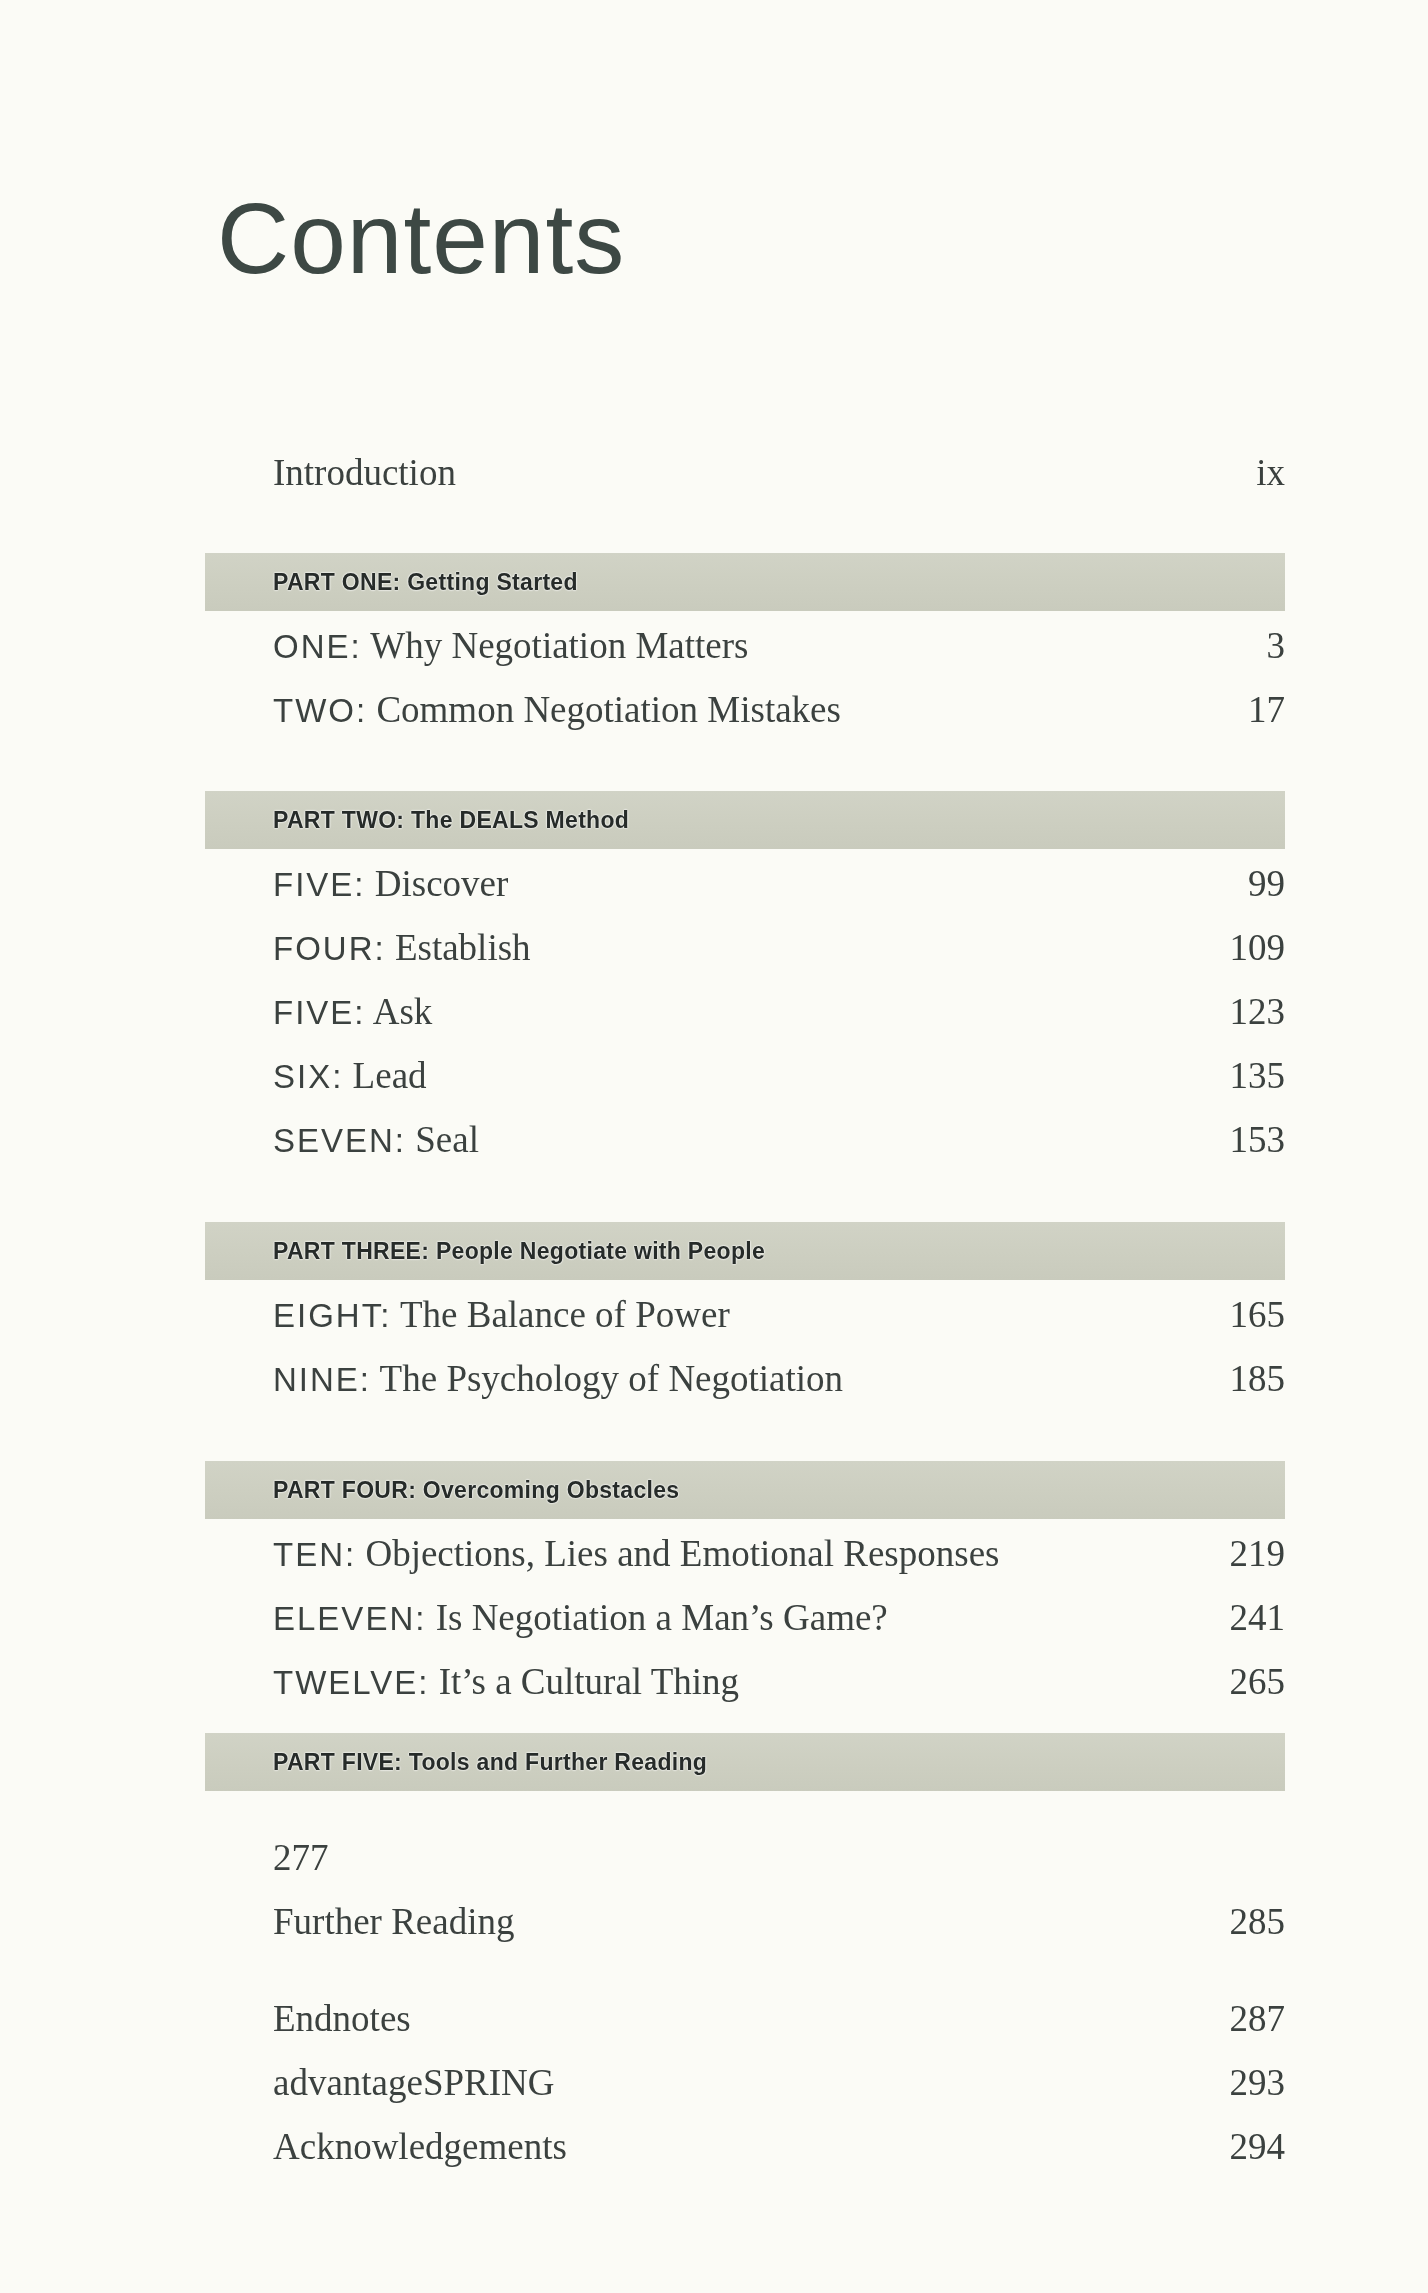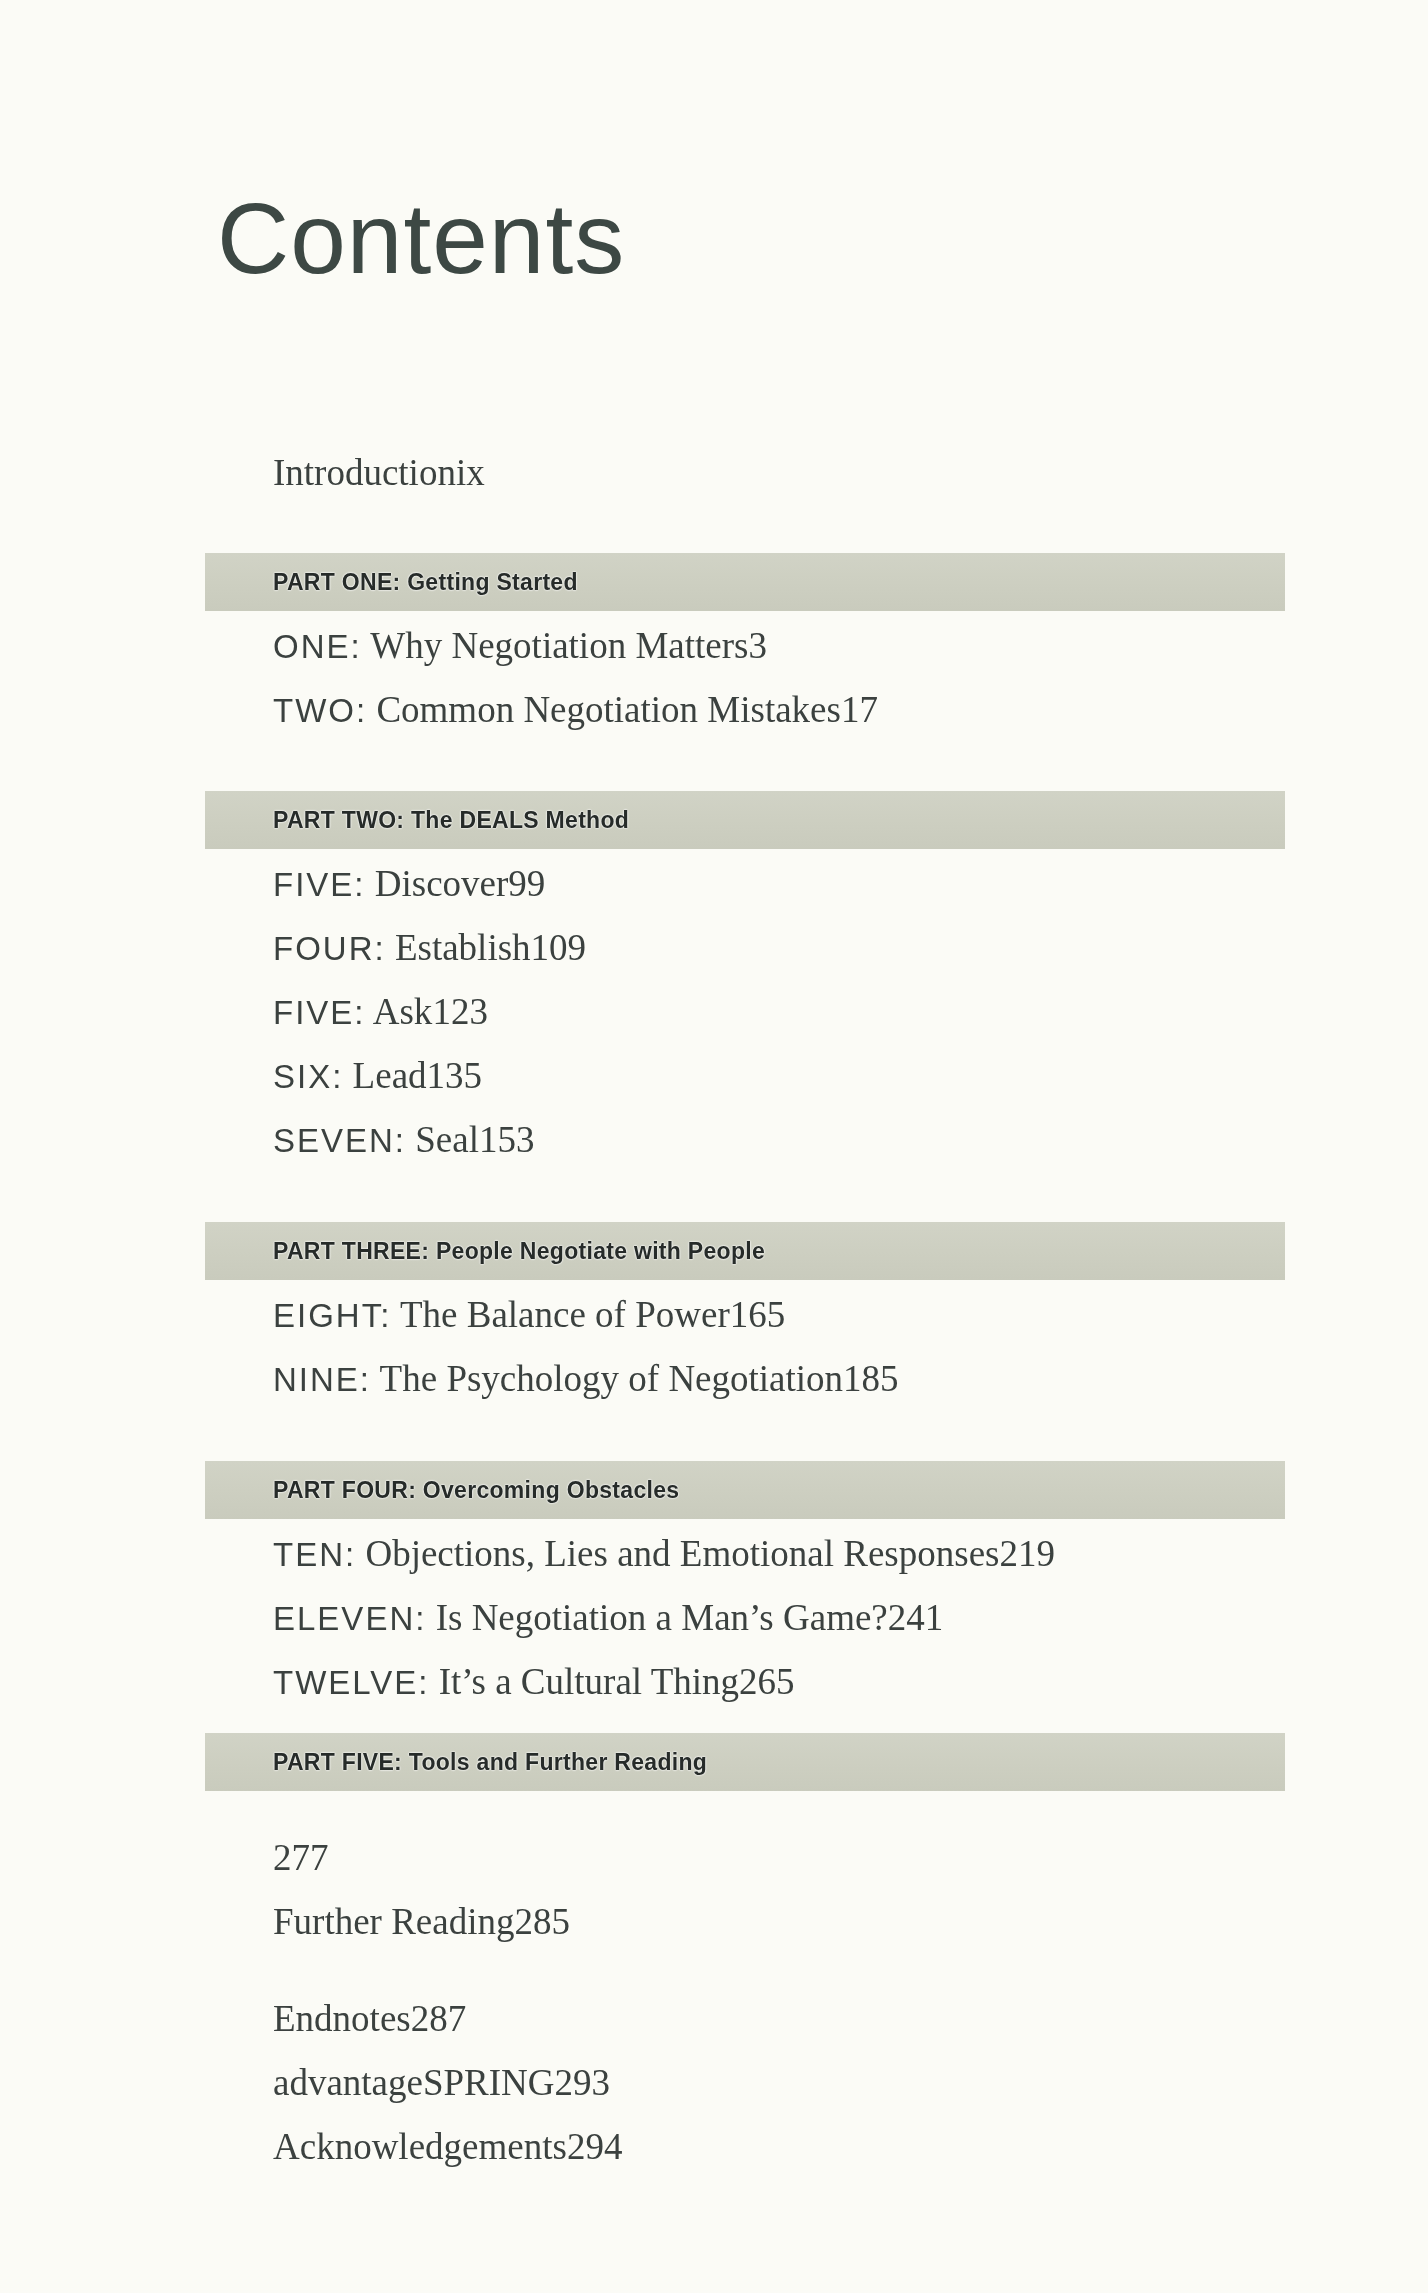--- a/index.html
+++ b/index.html
@@ -32,20 +32,21 @@
       top: 0;
       width: 1080px;
     }
     .row {
       position: absolute;
       left: 68px;
       right: 0;
       height: 64px;
       display: flex;
       align-items: center;
+      justify-content: space-between;
       font-family: "Liberation Serif", "DejaVu Serif", serif;
       font-size: 37px;
       color: #3b413f;
     }
     .row .label {
       white-space: nowrap;
     }
     .row .prefix {
       font-family: "Liberation Sans", "DejaVu Sans", sans-serif;
       font-size: 33px;

